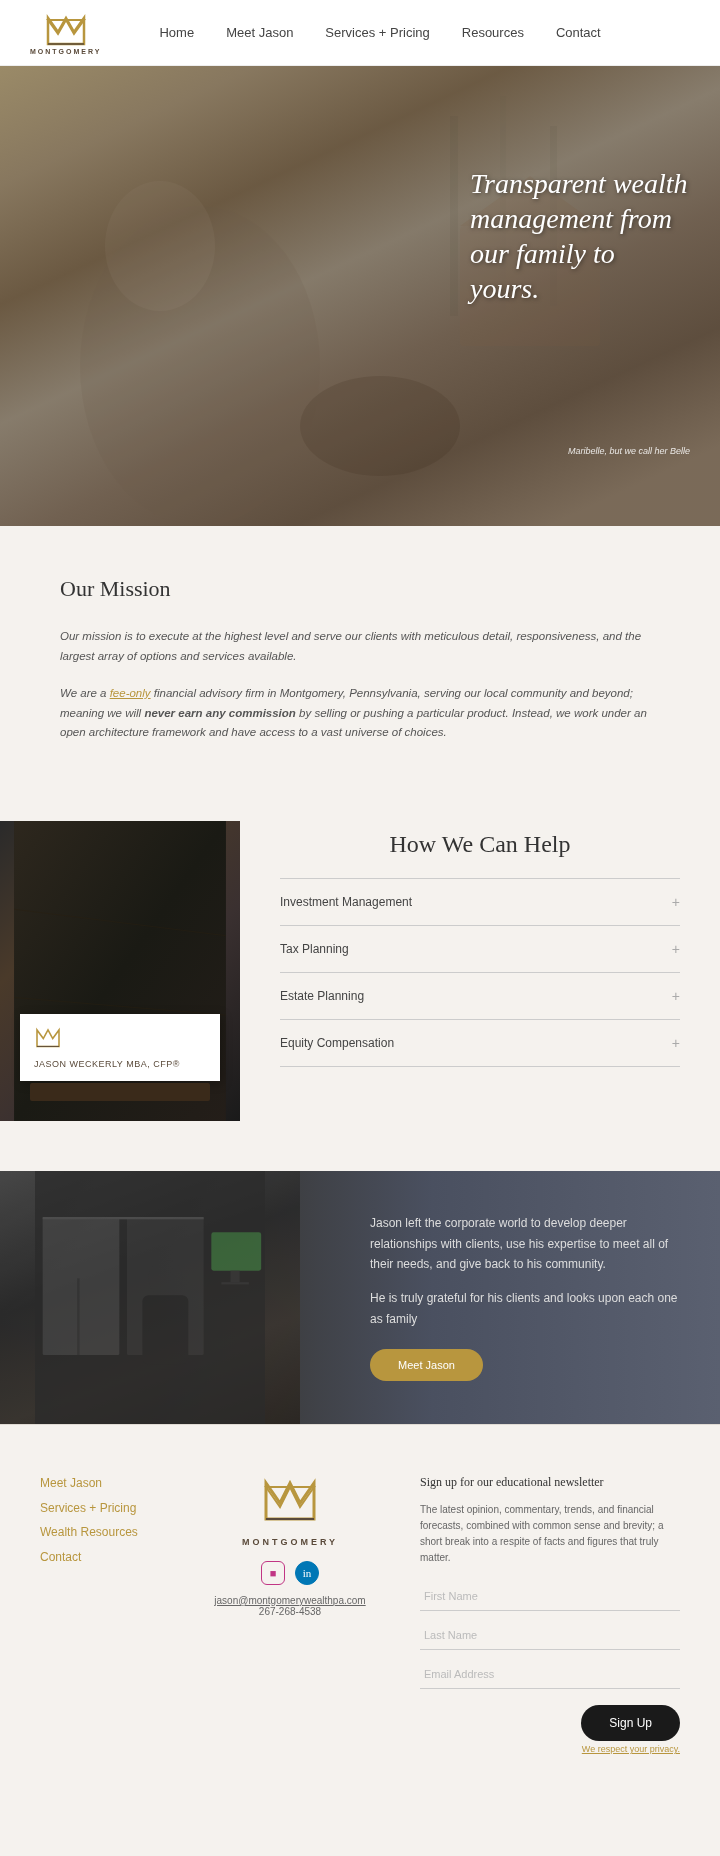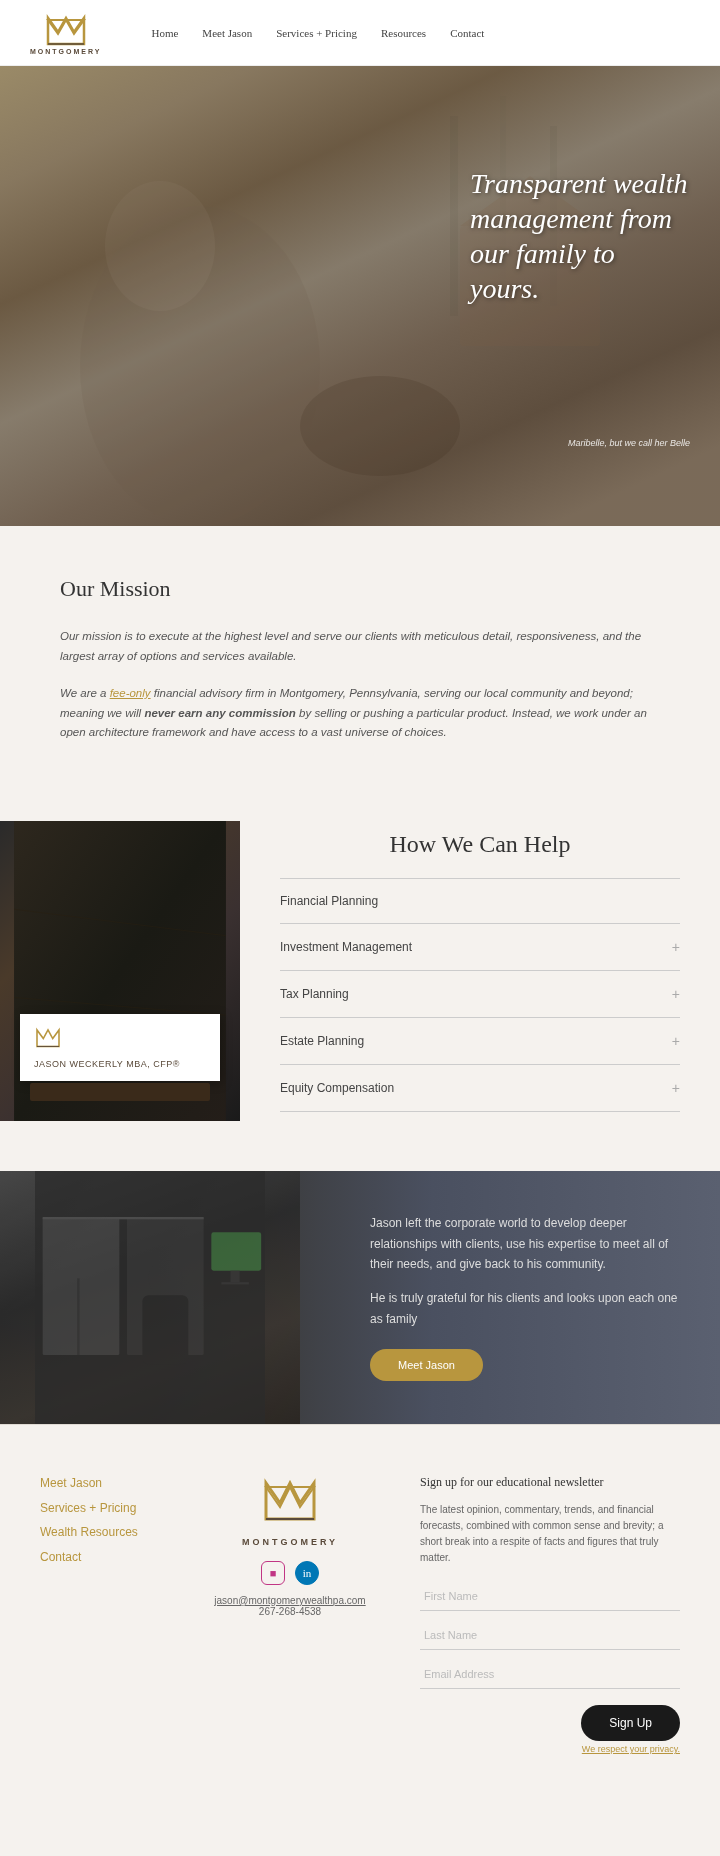--- a/index.html
+++ b/index.html
@@ -17,21 +17,21 @@
     }
     .nav-logo {
       display: flex;
       flex-direction: column;
       align-items: center;
       margin-right: 20px;
     }
     .nav-logo svg { width: 44px; height: 38px; }
     .nav-logo-text { font-size: 7px; letter-spacing: 2px; color: #5a4a3a; font-family: Arial, sans-serif; font-weight: bold; }
     .nav-links { display: flex; gap: 24px; align-items: center; }
-    .nav-links a { text-decoration: none; color: #444; font-size: 11px; font-family: Liberation Serif, serif; }
+    .nav-links a { text-decoration: none; color: #444; font-size: 13px; font-family: Liberation Sans, sans-serif; margin-left: 8px; }
 
     
     .hero {
       position: relative;
       width: 720px;
       height: 460px;
       background: linear-gradient(to bottom, #8a7a6a 0%, #6a5a4a 100%);
       overflow: hidden;
     }
     .hero-bg {
@@ -68,21 +68,21 @@
     }
     .hero-overlay-text h1 {
       font-size: 28px;
       line-height: 1.25;
       font-weight: normal;
       font-style: italic;
       text-shadow: 1px 1px 4px rgba(0,0,0,0.5);
     }
     .hero-caption {
       position: absolute;
-      bottom: 78px;
+      bottom: 70px;
       right: 30px;
       color: rgba(255,255,255,0.85);
       font-size: 9px;
       font-family: Arial, sans-serif;
       font-style: italic;
     }
 
     
     .mission-section {
       background: #f5f2ee;
@@ -421,23 +421,20 @@
         </svg>
       </div>
       <div class="card-name">JASON WECKERLY MBA, CFP®</div>
     </div>
     <div class="card-stand"></div>
   </div>
 
   <div class="help-content">
     <h2>How We Can Help</h2>
     <div class="help-items">
-      <div class="help-item">
-        <span>Financial Planning</span>
-      </div>
       <div class="help-item">
         <span>Investment Management</span>
         <span class="plus">+</span>
       </div>
       <div class="help-item">
         <span>Tax Planning</span>
         <span class="plus">+</span>
       </div>
       <div class="help-item">
         <span>Estate Planning</span>

